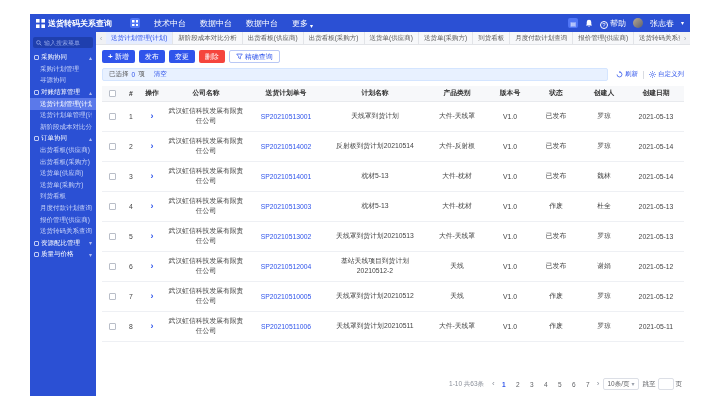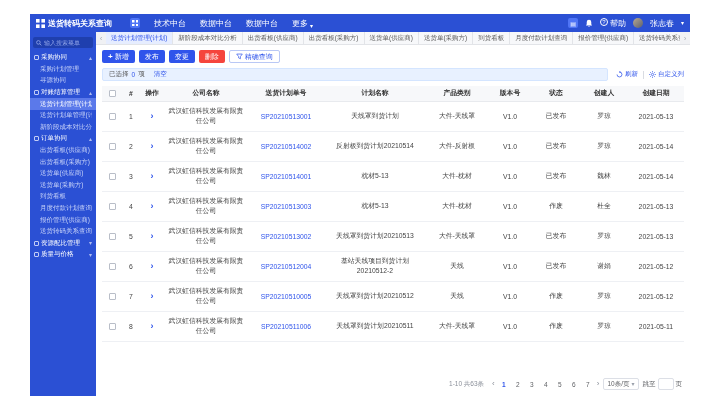--- a/index.html
+++ b/index.html
@@ -20,21 +20,21 @@
     linear-gradient(#fff,#fff) left top/2.5px 2.5px no-repeat,
     linear-gradient(#fff,#fff) right top/2.5px 2.5px no-repeat,
     linear-gradient(#fff,#fff) left bottom/2.5px 2.5px no-repeat,
     linear-gradient(#fff,#fff) right bottom/2.5px 2.5px no-repeat; display:block; }
   .topnav { display:flex; gap:14px; margin-left:14px; }
   .topnav .nav-item { display:flex; align-items:flex-end; gap:2px; cursor:default; white-space:nowrap; }
   .topbar-right { margin-left:auto; display:flex; align-items:center; gap:7px; }
   .msg-btn { width:10px; height:10px; background:#4f74f5; border-radius:2px;
     display:flex; align-items:center; justify-content:center; color:#fff; font-size:6px; }
   .bell svg { display:block; }
-  .help { display:flex; align-items:flex-start; gap:2px; }
+  .help { display:flex; align-items:flex-end; gap:2px; }
   .help-icon { width:8px; height:8px; border:1px solid #fff; border-radius:50%;
     font-size:6px; line-height:6px; text-align:center; display:inline-block; }
   .avatar { width:10px; height:10px; border-radius:50%;
     background:linear-gradient(135deg,#b9a98e,#5a5f72); }
   .caret { font-size:6px; line-height:1; }
 
   
   .body { flex:1; display:flex; min-height:0; }
 
   

